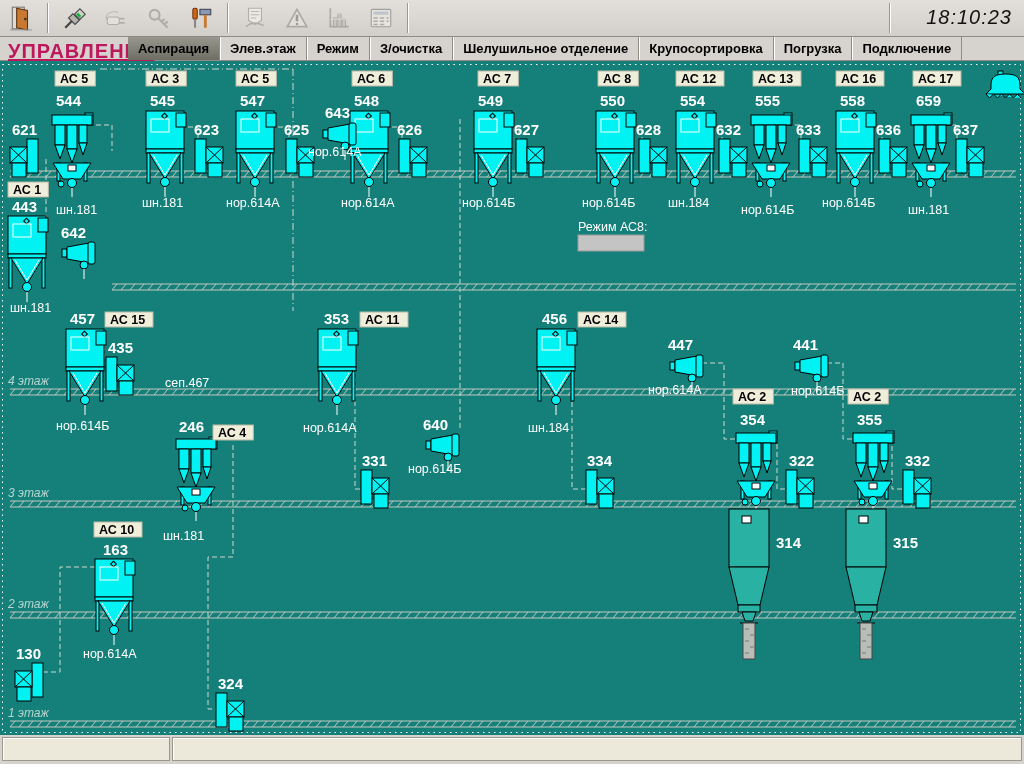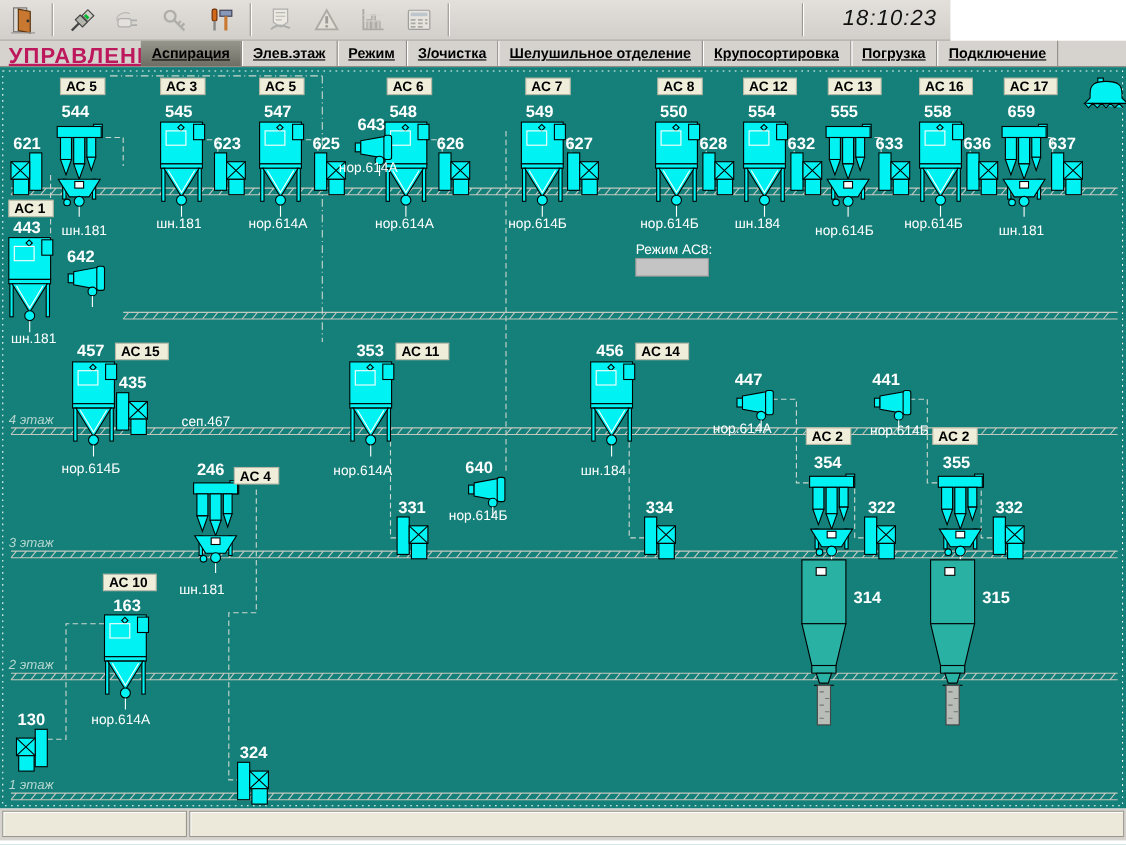--- a/index.html
+++ b/index.html
@@ -1,20 +1,20 @@
 <!DOCTYPE html>
 <html><head>
 <meta charset="utf-8">
 <style>
   html,body{margin:0;padding:0;}
   body{width:1024px;height:768px;position:relative;overflow:hidden;
        font-family:"Liberation Sans",sans-serif;background:#fff;}
 
   
-  .toolbar{position:absolute;left:0;top:0;width:864px;height:37px;
+  .toolbar{position:absolute;left:0;top:0;width:1024px;height:37px;
            background:linear-gradient(180deg,#e3e0db,#d2cfca);
            border-bottom:1px solid #8e8b86;display:flex;align-items:center;box-sizing:border-box;}
   .tbtn{width:42px;height:32px;display:flex;align-items:center;justify-content:center;}
   .tsep{width:0;height:30px;border-left:1px solid #9a978f;border-right:1px solid #ffffff;margin:0 5px;}
   .clockwrap{margin-left:auto;display:flex;align-items:center;height:37px;}
   .clock{font-size:20px;font-style:italic;color:#111;padding:0 12px 2px 30px;letter-spacing:1px;}
 
   
   .tabbar{position:absolute;top:37px;left:0;width:1024px;height:24px;background:#d6d3ce;
           display:flex;align-items:stretch;border-bottom:1px solid #8e8b86;box-sizing:border-box;}
@@ -122,21 +122,21 @@
       <div class="tsep"></div>
     </div>
   <div class="clockwrap">
     <div class="tsep"></div>
     <div class="clock">18:10:23</div>
   </div>
 </div>
 
 <div class="tabbar">
   <div class="menu-label">УПРАВЛЕНИЕ</div>
-  <div id="tabs" style="display:flex;align-items:stretch;text-decoration:underline;">
+  <div id="tabs" style="display:flex;align-items:stretch;">
       <div class="tab sel">Аспирация</div>
       <div class="tab">Элев.этаж</div>
       <div class="tab">Режим</div>
       <div class="tab">З/очистка</div>
       <div class="tab">Шелушильное отделение</div>
       <div class="tab">Крупосортировка</div>
       <div class="tab">Погрузка</div>
       <div class="tab">Подключение</div>
     </div>
 </div>

